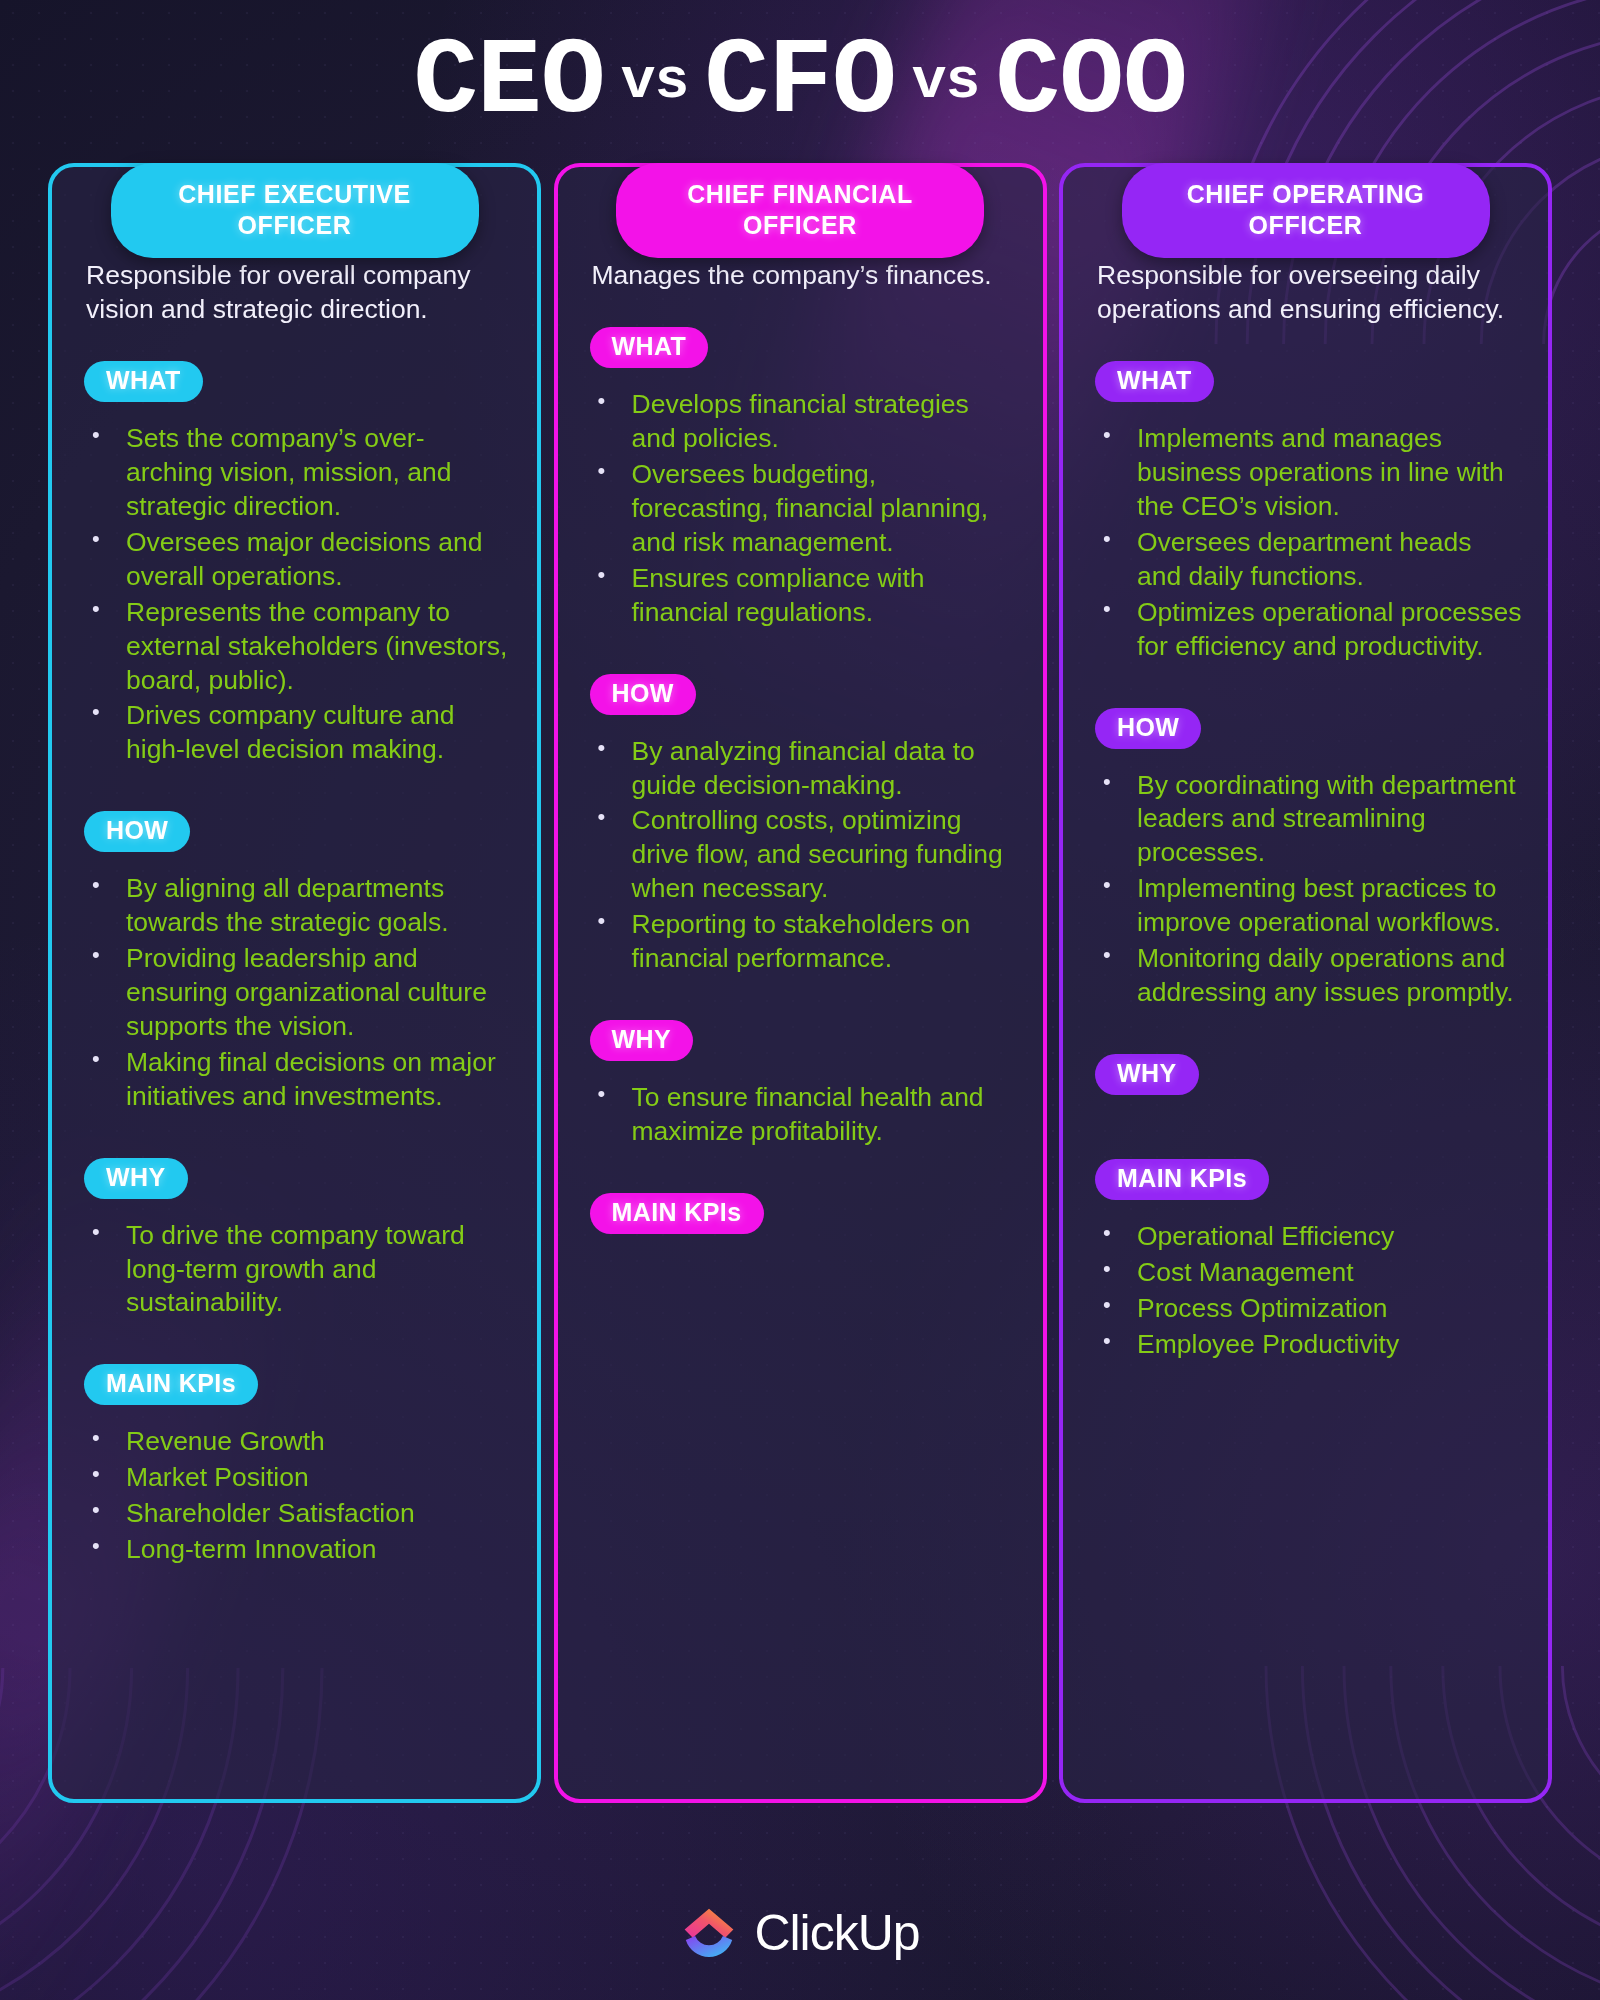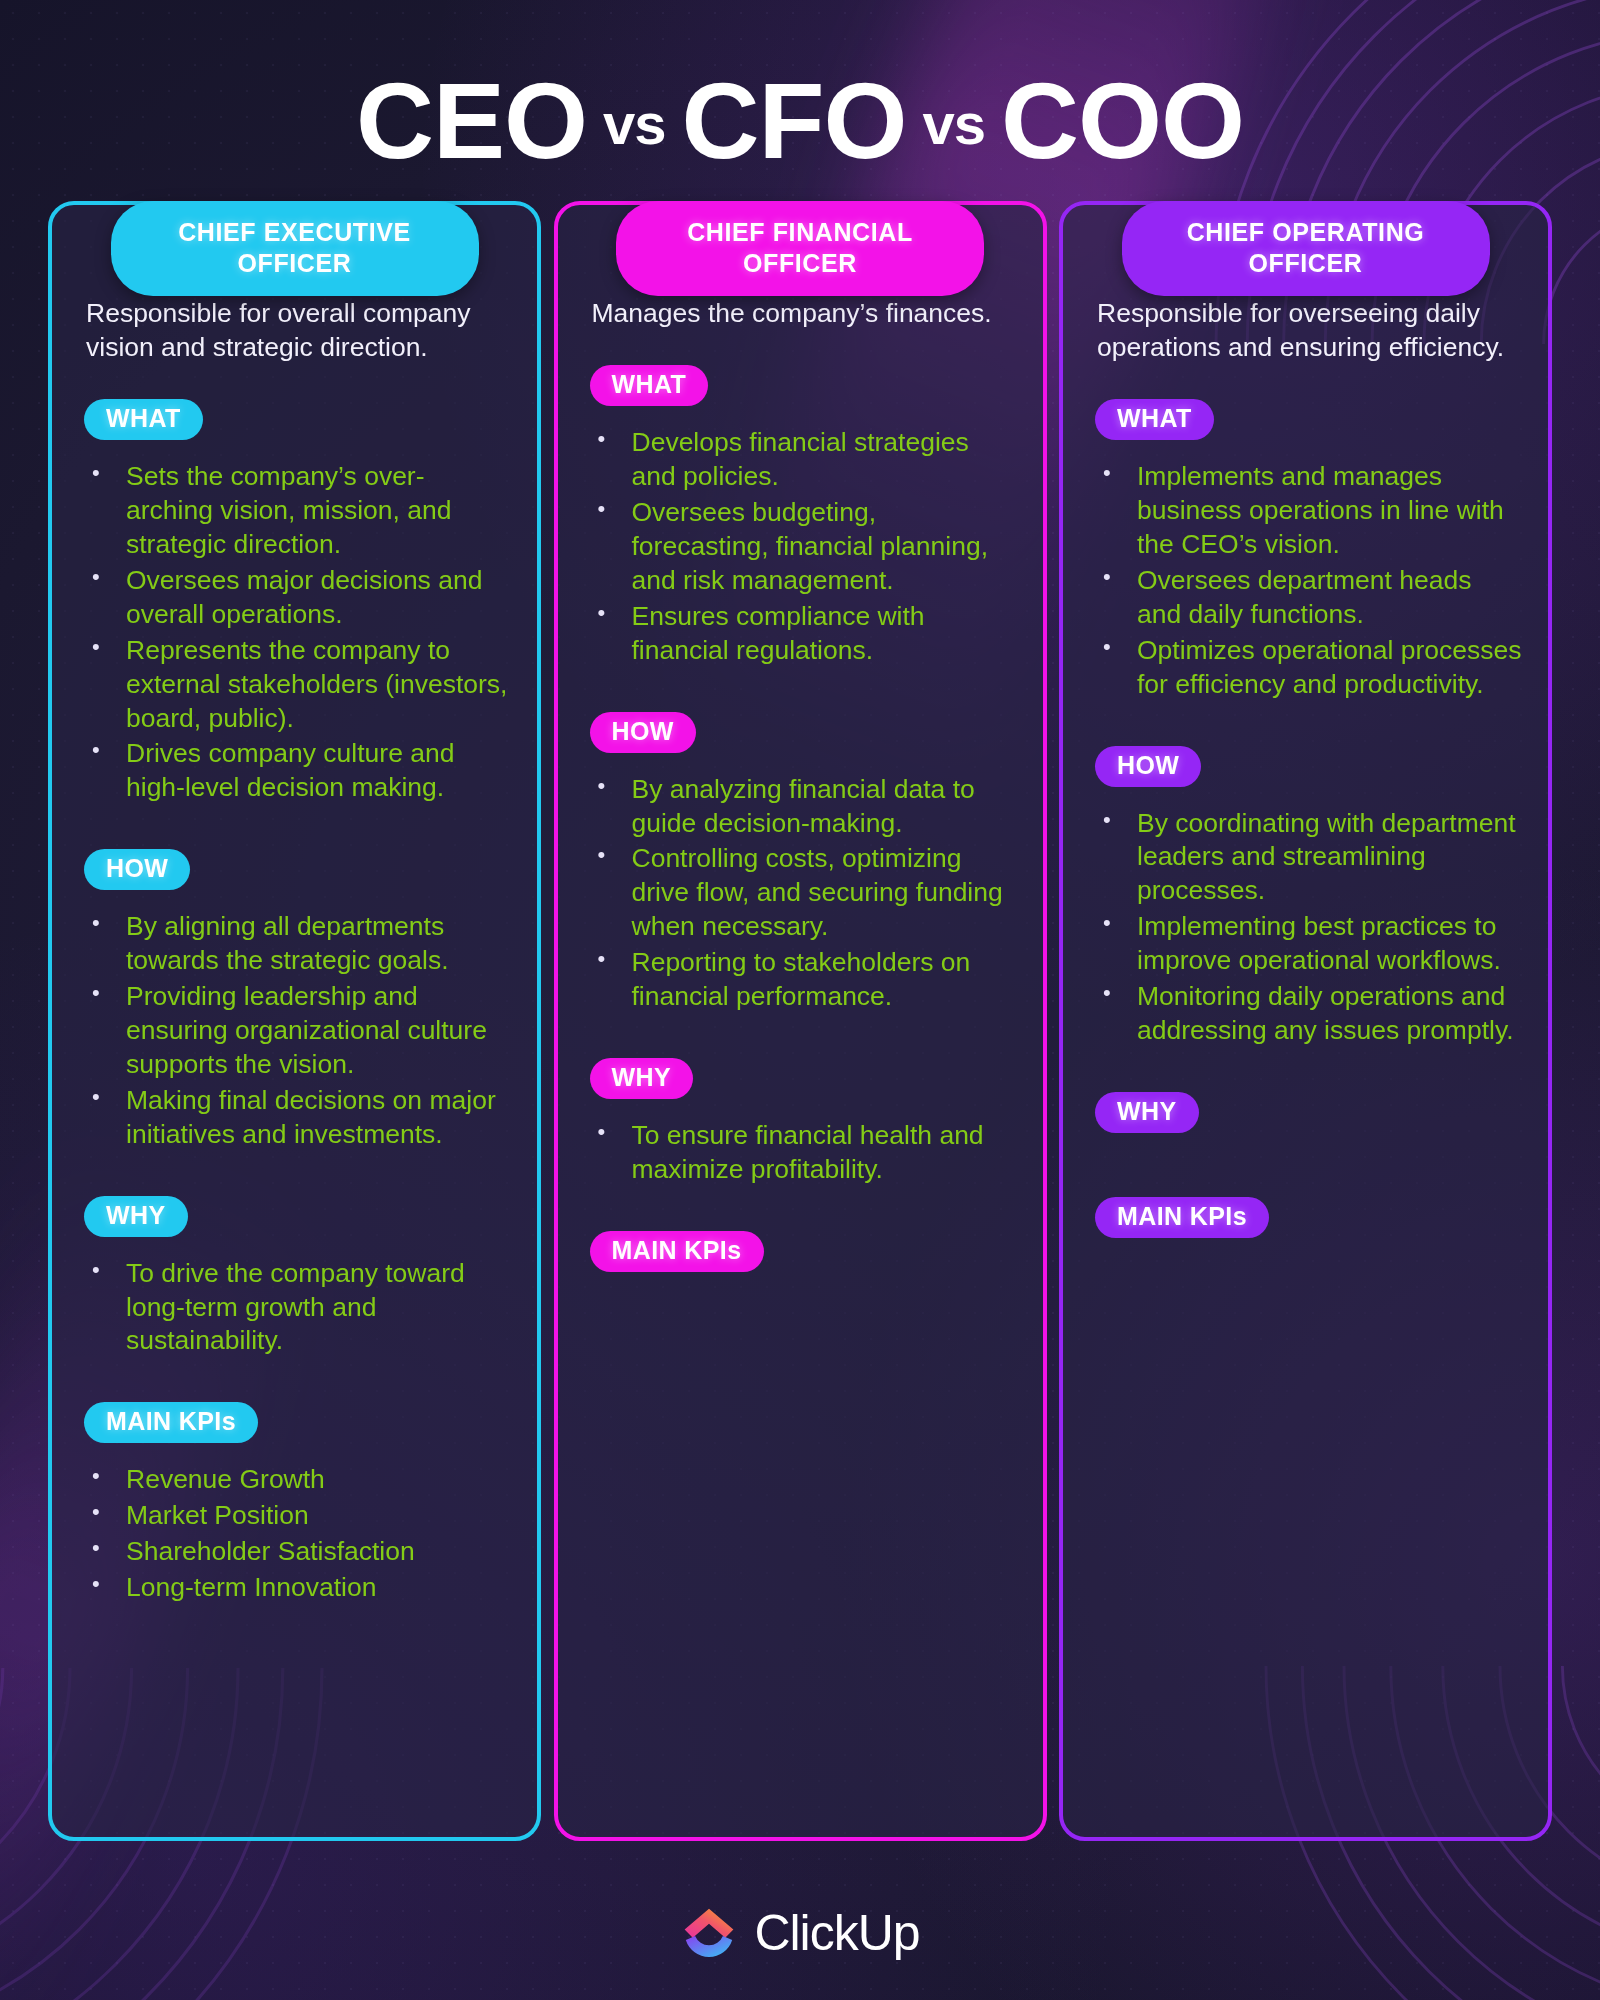--- a/index.html
+++ b/index.html
@@ -53,27 +53,28 @@
   .fan { position: absolute; opacity: .55; }
   .fan--tr { right: -110px; top: -150px; width: 520px; height: 520px; }
   .fan--br { right: -160px; bottom: -160px; width: 520px; height: 520px; }
   .fan--bl { left: -210px; bottom: -200px; width: 560px; height: 560px; }
 
   
   .page { position: relative; z-index: 2; width: 1600px; height: 2000px; }
 
   .title {
     text-align: center;
-    padding-top: 64px;
+    padding-top: 26px;
     color: #ffffff;
     font-size: 108px;
     font-weight: bold;
     letter-spacing: -1px;
     line-height: 1.05;
     white-space: nowrap;
+    font-family: Liberation Mono, monospace;
   }
   .title .vs {
     font-size: 58px;
     font-weight: bold;
     vertical-align: 14px;
     margin: 0 16px;
   }
 
   
   .columns {
@@ -347,20 +348,26 @@
         </div>
         <div class="spacer-lg"></div>
 
         <div class="section">
           <span class="tag">WHY</span>
         </div>
         <div class="spacer-lg"></div>
 
         <div class="section">
           <span class="tag">MAIN KPIs</span>
+          <ul class="bullets">
+              <li>Operational Efficiency</li>
+              <li>Cost Management</li>
+              <li>Process Optimization</li>
+              <li>Employee Productivity</li>
+            </ul>
         </div>
       </div>
     </div>
 
   </div>
 
   <div class="footer">
     <svg class="logo-mark" viewBox="0 0 100 100">
       <defs>
         <linearGradient id="gTop" x1="0" y1="1" x2="1" y2="0">

